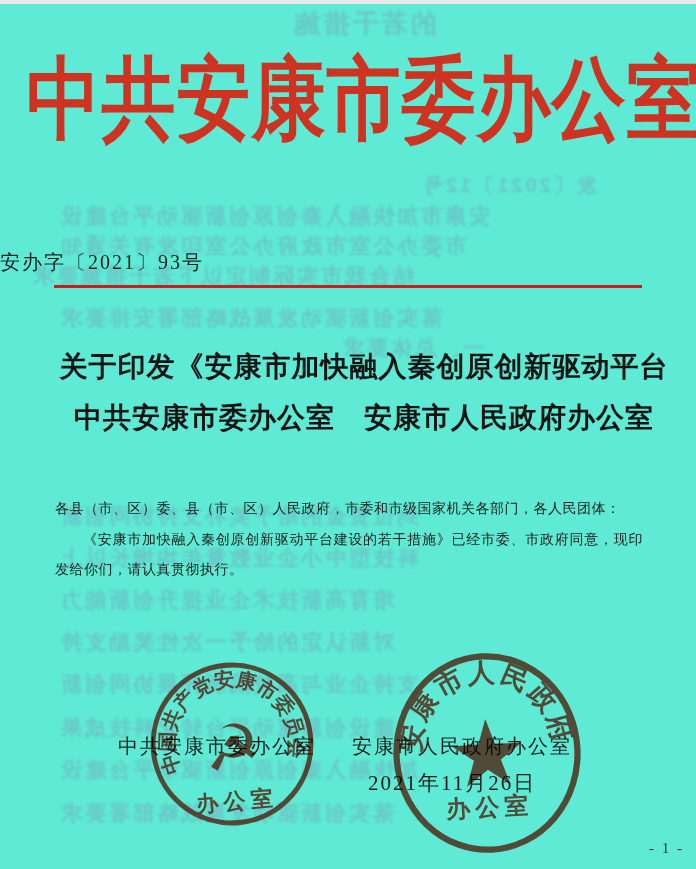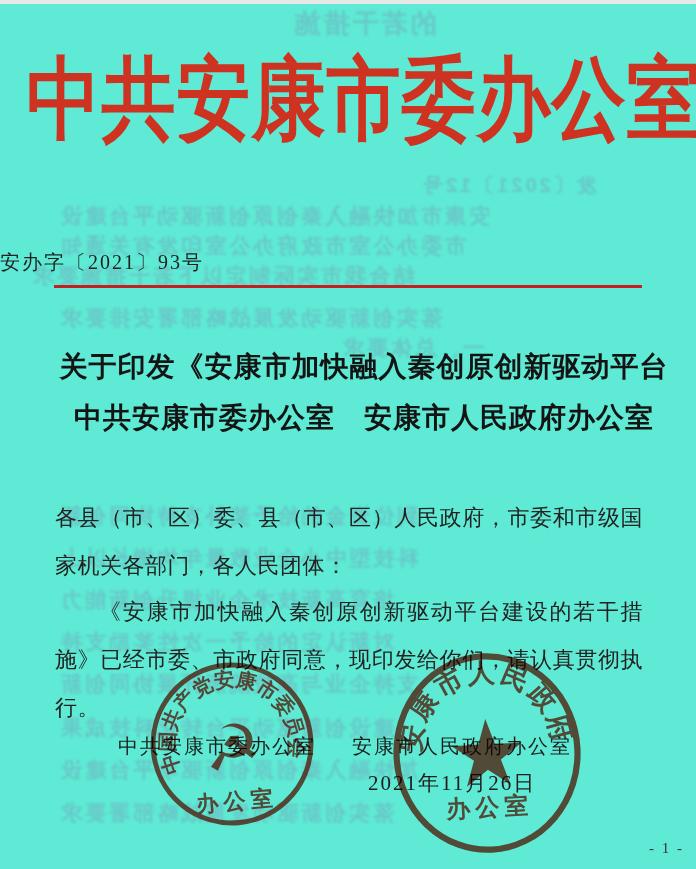--- a/index.html
+++ b/index.html
@@ -33,21 +33,21 @@
   .doctitle {
     position:absolute; z-index:2; top:338px; left:0; width:100%;
     text-align:center; font-family:"Liberation Sans","DejaVu Sans",sans-serif;
     font-weight:bold; font-size:28px; line-height:1.82; color:#141414;
     letter-spacing:1px;
   }
   .doctitle div { white-space:nowrap; }
   
   .bodyblock {
     position:absolute; z-index:2; top:490px; left:55px; width:588px;
-    font-size:22px; line-height:2.18; letter-spacing:0.5px; color:#222;
+    font-size:14px; line-height:2.18; letter-spacing:0.5px; color:#222;
     text-align:justify;
   }
   .bodyblock p { margin:0; }
   .para { text-indent:2em;font-family:Liberation Mono, monospace; }
   
   .sig { position:absolute; z-index:2; font-size:20px; line-height:1; letter-spacing:2px; color:#1c1c1c; white-space:nowrap; }
   .sig-left  { top:732px; left:118px; }
   .sig-right { top:732px; left:352px; }
   .date { position:absolute; z-index:2; top:769px; left:368px; font-size:21px; line-height:1; letter-spacing:2px; color:#1c1c1c; white-space:nowrap; }
   .pageno { position:absolute; z-index:2; top:836px; right:44px; font-size:15px; letter-spacing:2px; color:#333; }

